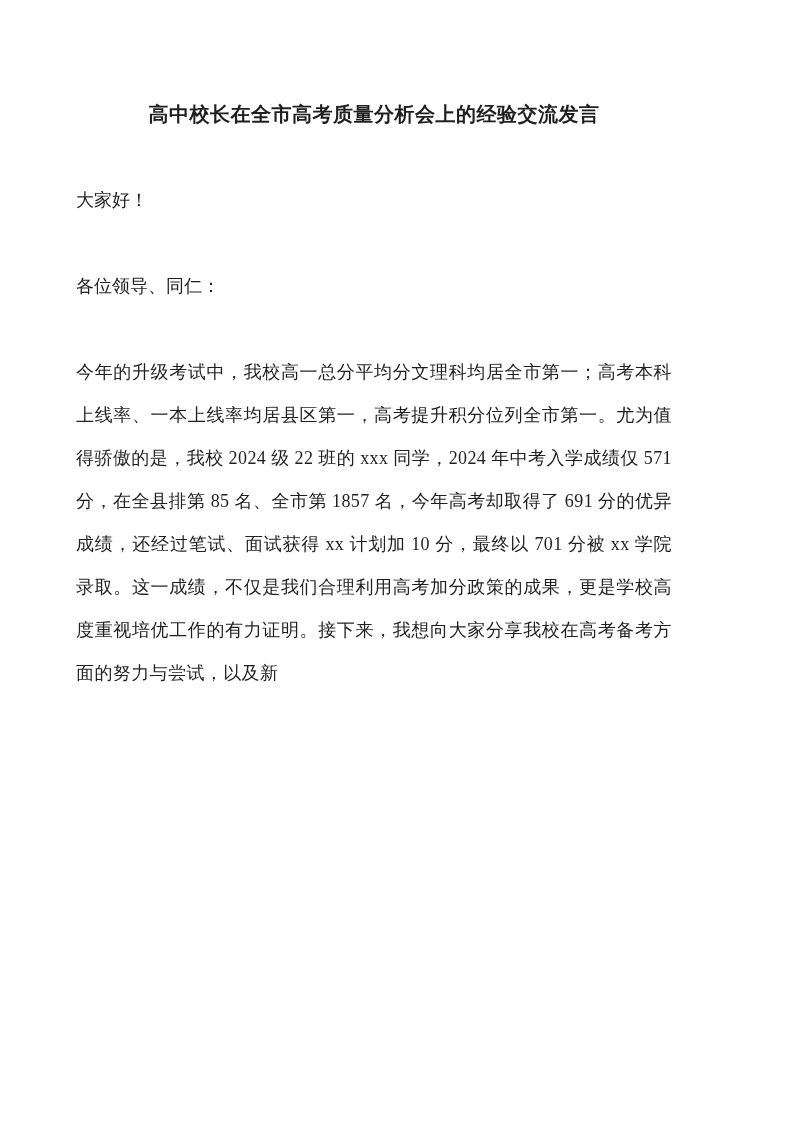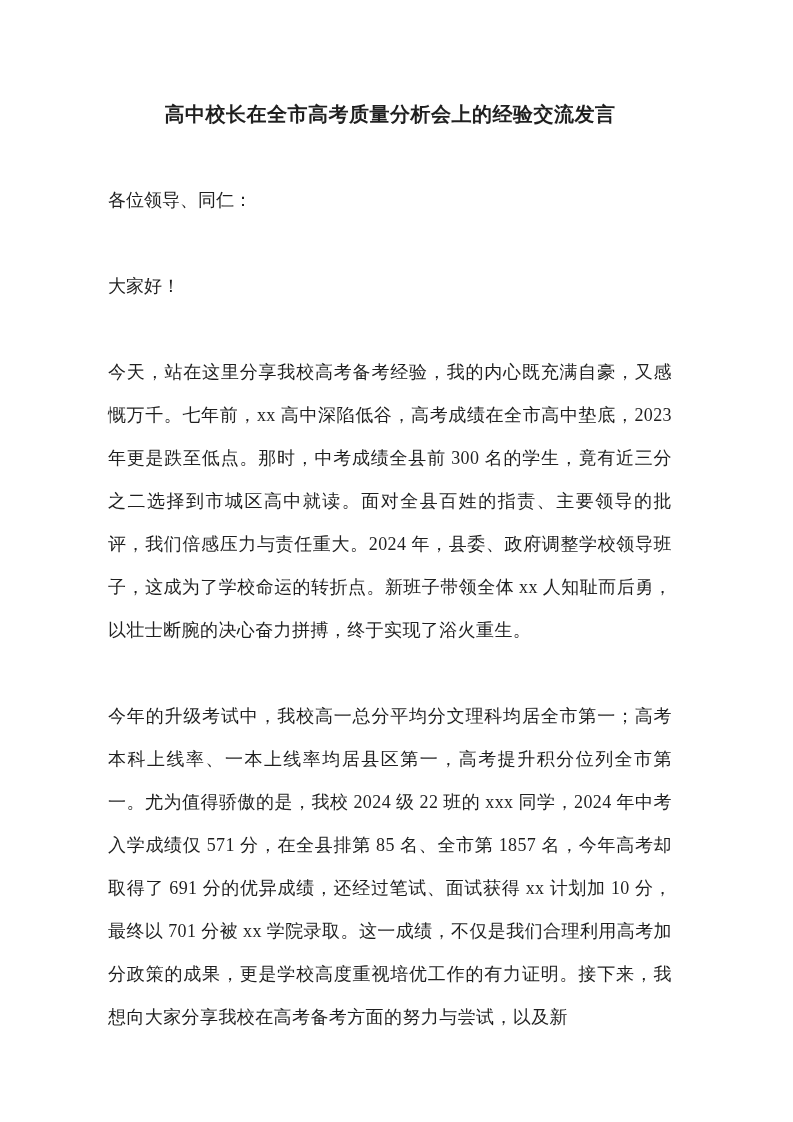--- a/index.html
+++ b/index.html
@@ -9,21 +9,21 @@
     }
     .page {
       position: relative;
       width: 793px;
       height: 1122px;
       background: #ffffff;
       overflow: hidden;
       font-family: "Liberation Serif", serif;
       color: #1f1f1f;
       box-sizing: border-box;
-      padding: 93px 121px 0 108px;
+      padding: 93px 121px 0 76px;
     }
     .doc-title {
       font-size: 20px;
       font-weight: bold;
       text-align: center;
       line-height: 43px;
       margin: 0 0 43px 0;
       letter-spacing: 0.5px;
     }
     .doc-line {
@@ -41,20 +41,19 @@
       letter-spacing: 0.4px;
       word-break: break-all;
     }
   </style>
 </head>
 <body>
 
 <div class="page">
   <h1 class="doc-title">高中校长在全市高考质量分析会上的经验交流发言</h1>
 
+  <p class="doc-line">大家好！</p>
+
   <p class="doc-line">各位领导、同仁：</p>
 
-  <p class="doc-line">大家好！</p>
-
-  <p class="doc-para">今天，站在这里分享我校高考备考经验，我的内心既充满自豪，又感慨万千。七年前，xx 高中深陷低谷，高考成绩在全市高中垫底，2023 年更是跌至低点。那时，中考成绩全县前 300 名的学生，竟有近三分之二选择到市城区高中就读。面对全县百姓的指责、主要领导的批评，我们倍感压力与责任重大。2024 年，县委、政府调整学校领导班子，这成为了学校命运的转折点。新班子带领全体 xx 人知耻而后勇，以壮士断腕的决心奋力拼搏，终于实现了浴火重生。</p>
 
   <p class="doc-para">今年的升级考试中，我校高一总分平均分文理科均居全市第一；高考本科上线率、一本上线率均居县区第一，高考提升积分位列全市第一。尤为值得骄傲的是，我校 2024 级 22 班的 xxx 同学，2024 年中考入学成绩仅 571 分，在全县排第 85 名、全市第 1857 名，今年高考却取得了 691 分的优异成绩，还经过笔试、面试获得 xx 计划加 10 分，最终以 701 分被 xx 学院录取。这一成绩，不仅是我们合理利用高考加分政策的成果，更是学校高度重视培优工作的有力证明。接下来，我想向大家分享我校在高考备考方面的努力与尝试，以及新</p>
 </div>
 
 </body></html>

